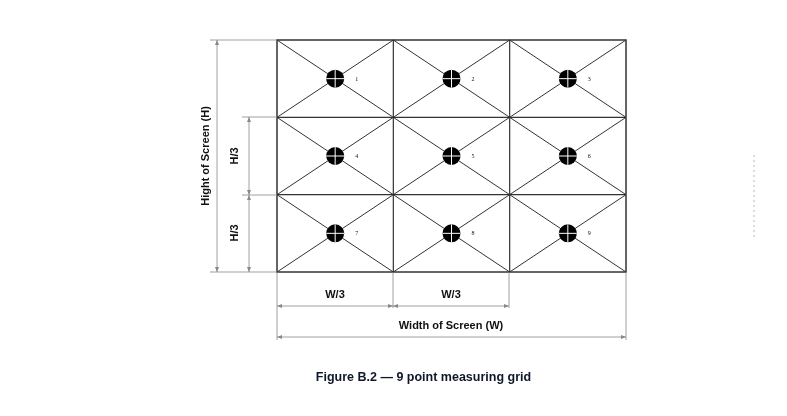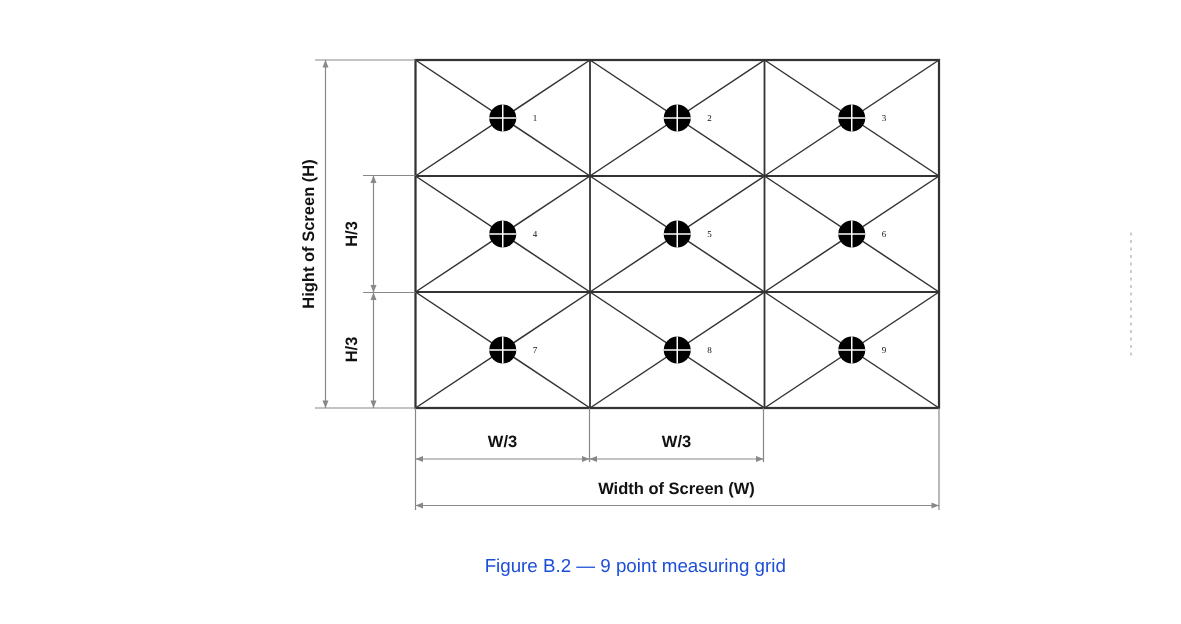--- a/index.html
+++ b/index.html
@@ -1,20 +1,20 @@
 <!DOCTYPE html>
 <html><head>
   <meta charset="utf-8">
   <style>
     html, body { margin: 0; padding: 0; background: #ffffff; }
     body { width: 787px; height: 416px; position: relative; overflow: hidden; font-family: "Liberation Sans", sans-serif; }
     svg { position: absolute; left: 0; top: 0; }
     .lbl { font-family: "Liberation Sans", sans-serif; font-weight: bold; fill: #111; }
     .num { font-family: "Liberation Serif", serif; fill: #111; font-size: 6px; }
-    .caption { position: absolute; left: 0; width: 100%; top: 370px; text-align: center; font-weight: normal; font-size: 12.5px; color: #1d4ed8; padding-left: 60px; box-sizing: border-box; }
+    .caption { position: absolute; left: 0; width: 100%; top: 370px; text-align: center; font-weight: bold; font-size: 12.5px; color: #0f172a; padding-left: 60px; box-sizing: border-box; }
   </style>
 </head>
 <body>
 
 <svg width="787" height="416" viewBox="0 0 787 416">
 
   <rect x="277" y="40" width="349" height="232" fill="none" stroke="#333" stroke-width="1.5"></rect>
   <g id="grid-lines">
       <line x1="393.3333333333333" y1="40" x2="393.3333333333333" y2="272" stroke="#333333" stroke-width="1.2"></line>
       <line x1="509.66666666666663" y1="40" x2="509.66666666666663" y2="272" stroke="#333333" stroke-width="1.2"></line>

